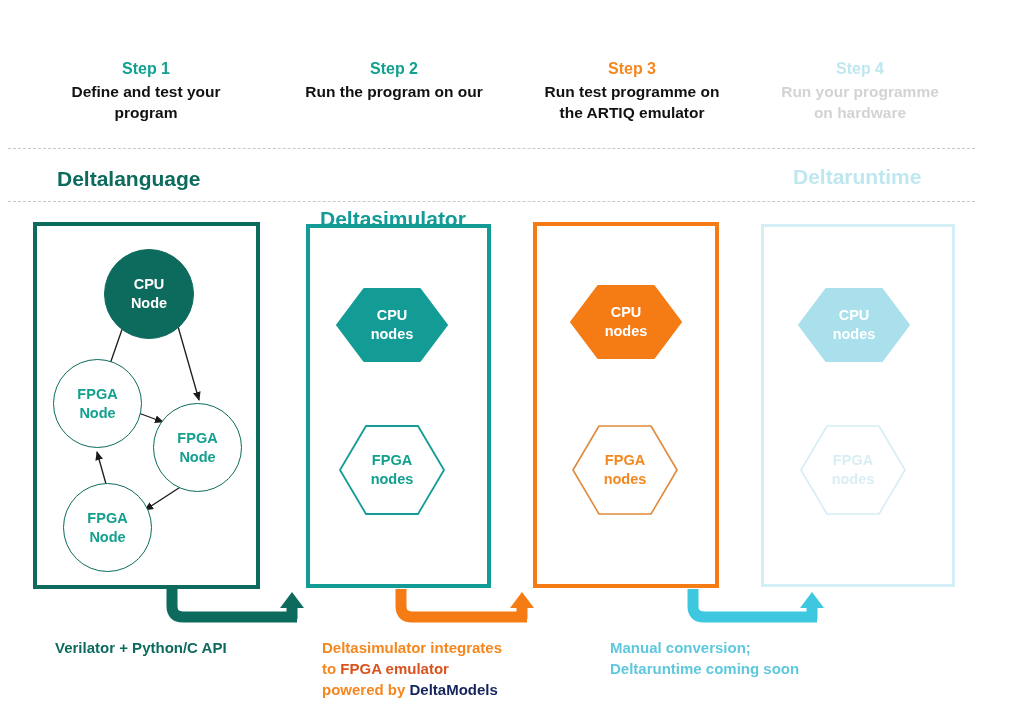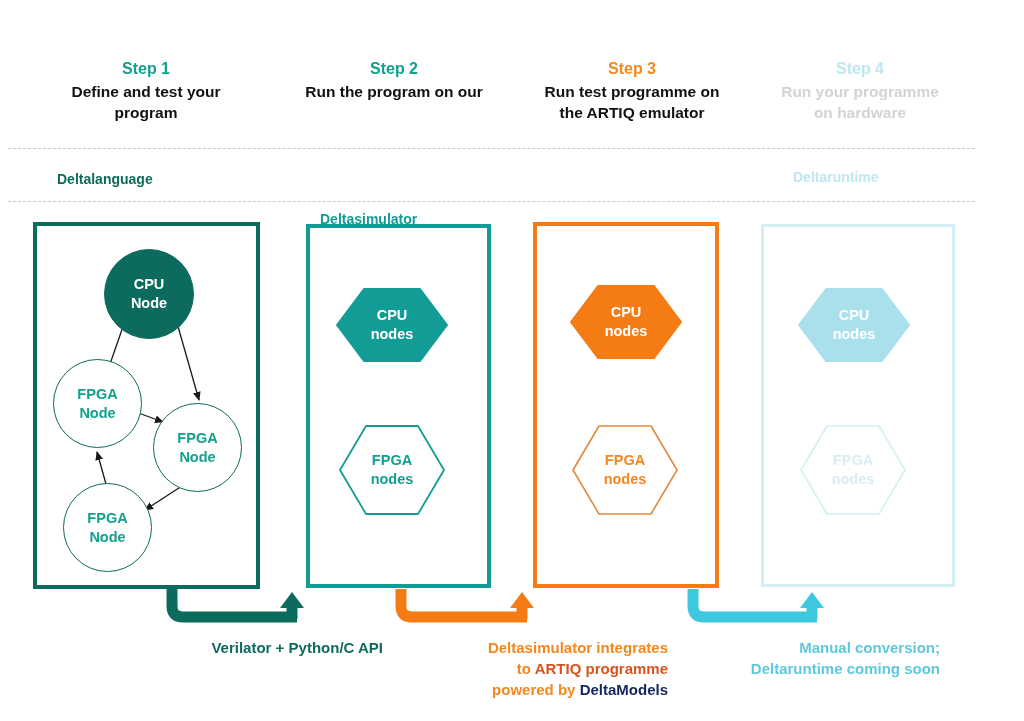--- a/index.html
+++ b/index.html
@@ -23,21 +23,21 @@
   }
 
   
   .rule{
     position:absolute;left:8px;width:967px;height:0;
     border-top:1.4px dashed #c9c9c9;
   }
 
   
   .prod{
-    position:absolute;font-size:14px;font-weight:bold;line-height:22px;
+    position:absolute;font-size:21px;font-weight:bold;line-height:22px;
     white-space:nowrap;
   }
 
   
   .box{position:absolute;background:#ffffff;box-sizing:border-box;}
 
   
   .node-circle{
     position:absolute;border-radius:50%;box-sizing:border-box;
     display:flex;flex-direction:column;align-items:center;justify-content:center;
@@ -51,21 +51,21 @@
   .hex-label{
     position:absolute;left:0;top:0;width:100%;height:100%;
     display:flex;flex-direction:column;align-items:center;justify-content:center;
     font-size:14.5px;font-weight:bold;line-height:19px;text-align:center;
     pointer-events:none;
   }
   .hex-label span{display:block;}
 
   
   .caption{
-    position:absolute;text-align:right;font-size:15px;font-weight:bold;
+    position:absolute;text-align:left;font-size:15px;font-weight:bold;
     line-height:21px;
   }
 
   svg.overlay{position:absolute;left:0;top:0;width:1024px;height:721px;pointer-events:none;}
 </style>
 </head>
 <body>
 
 <div class="stage">
 
@@ -226,21 +226,21 @@
     </g>
   </svg>
 
   <div class="caption" style="left:55px;top:637px;width:328px;color:#0d6b5e;">
     <span>Verilator + Python/C API</span>
   </div>
 
   <div class="caption" style="left:322px;top:637px;width:346px;color:#f5871f;">
     <div>Deltasimulator integrates</div>
     <div>
-      <span>to </span><span style="color:#d9531e;">ARTIQ programme</span>
+      <span>to </span><span style="color:#d9531e;">FPGA emulator</span>
     </div>
     <div>
       <span></span><span>powered by </span><span style="color:#16245c;">DeltaModels</span>
     </div>
   </div>
 
   <div class="caption" style="left:610px;top:637px;width:330px;color:#5ec8dd;">
     <div>Manual conversion;</div>
     <div>Deltaruntime coming soon</div>
   </div>

